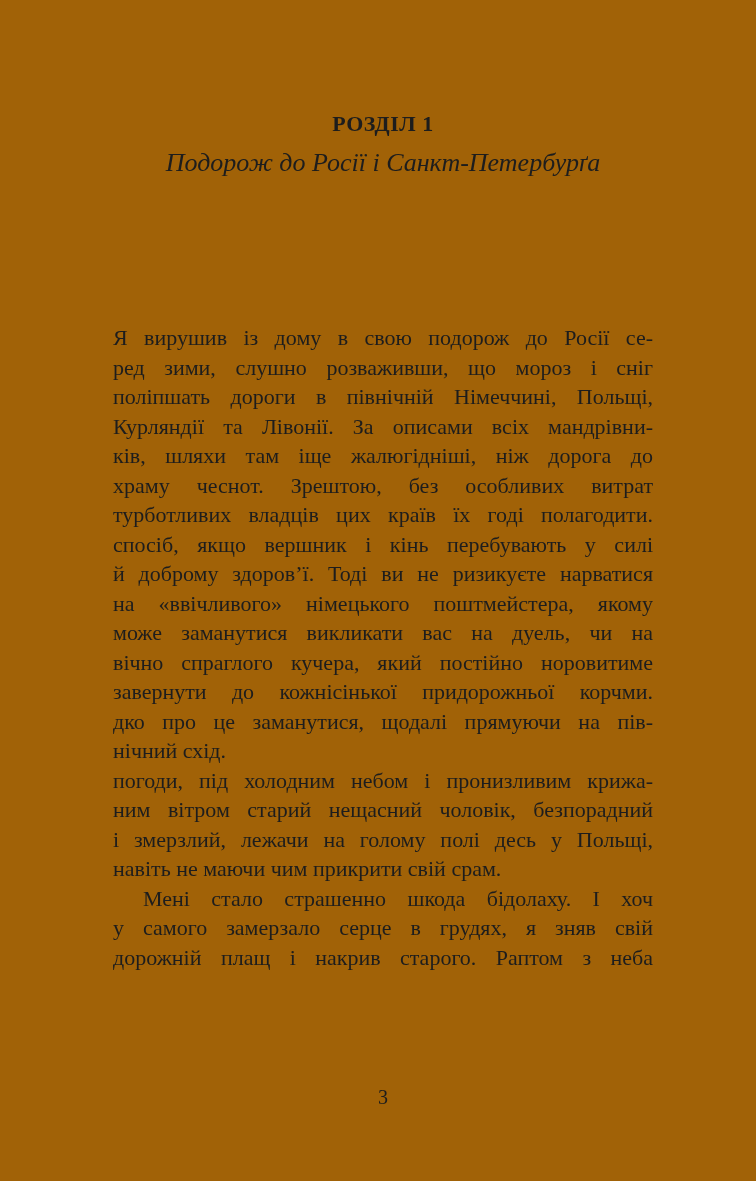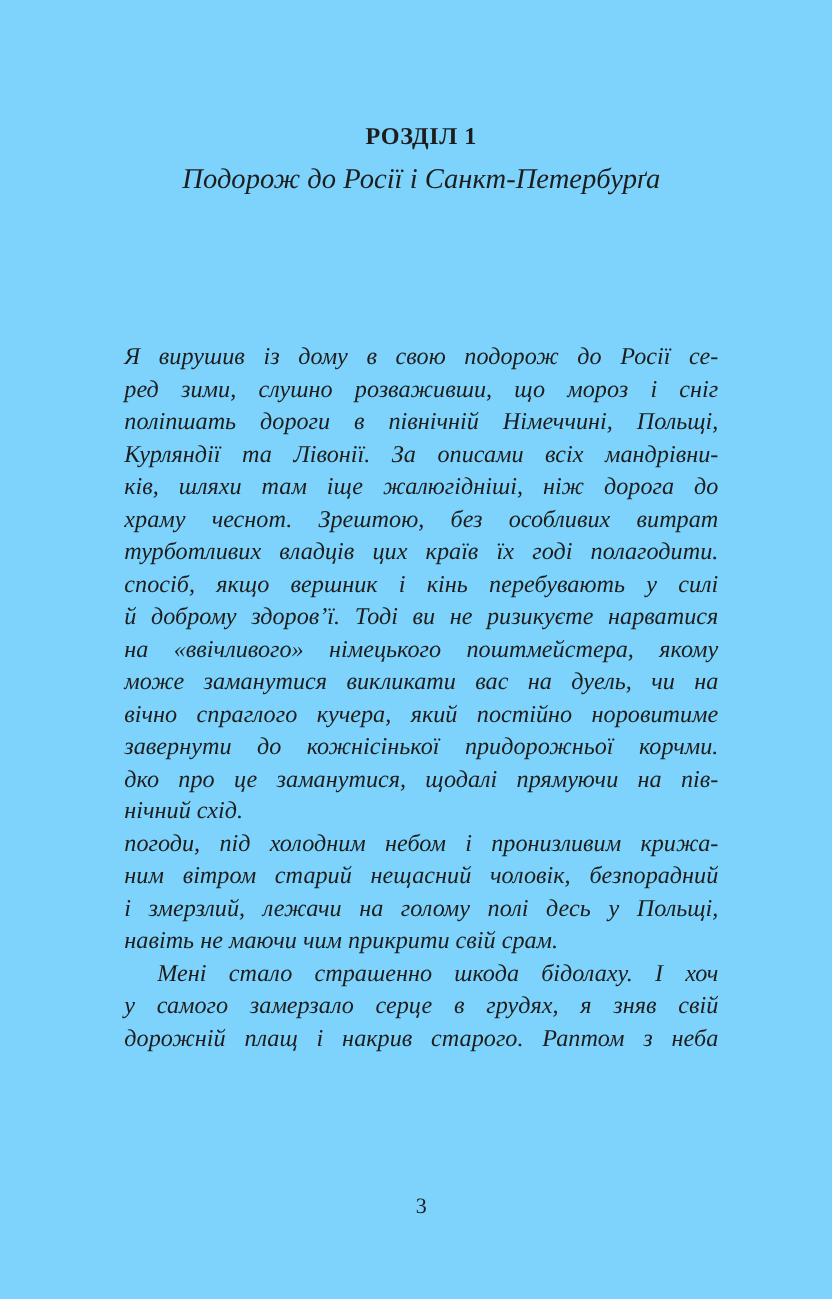--- a/index.html
+++ b/index.html
@@ -4,21 +4,21 @@
 <style>
   html, body {
     margin: 0;
     padding: 0;
     background: #ffffff;
   }
   .page {
     position: relative;
     width: 756px;
     height: 1181px;
-    background: #7dd3fc;
+    background: #a16207;
     font-family: "Liberation Serif", "DejaVu Serif", serif;
     color: #1d1d1d;
     overflow: hidden;
   }
   .chapter-heading {
     position: absolute;
     top: 111px;
     left: 113px;
     width: 540px;
     text-align: center;
@@ -32,24 +32,23 @@
     top: 147px;
     left: 113px;
     width: 540px;
     text-align: center;
     font-style: italic;
     font-size: 26px;
     line-height: 32px;
   }
   .body-text {
     position: absolute;
-    top: 309px;
+    top: 323px;
     left: 113px;
     width: 540px;
-    font-style: italic;
   }
   .line {
     height: 29.5px;
     line-height: 29.5px;
     font-size: 22px;
     text-align: justify;
     text-align-last: justify;
     white-space: nowrap;
   }
   .line.lastline {

